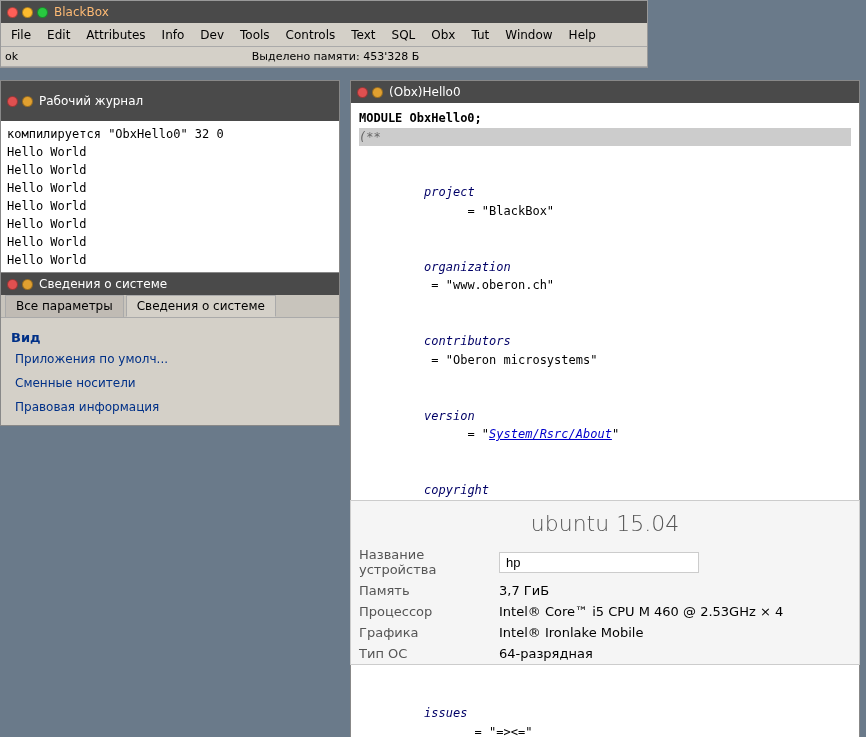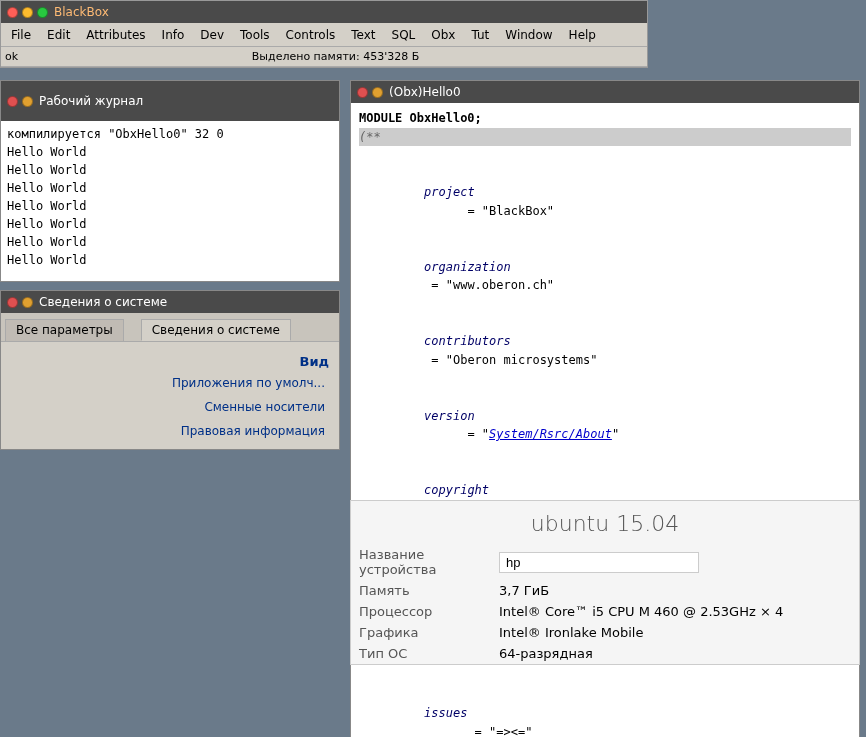--- a/index.html
+++ b/index.html
@@ -104,45 +104,44 @@
       font-family: monospace;
       color: #000;
       line-height: 1.5;
     }
 
     .log-content .log-line { display: block; }
 
     
     .sysinfo-window {
       position: absolute;
-      top: 290px;
+      top: 272px;
       left: 0;
       width: 340px;
       background: #d4d0c8;
       border: 1px solid #888;
-      text-align: right;
     }
 
     .sysinfo-titlebar {
       background: #4a4a4a;
       color: #fff;
       height: 22px;
       display: flex;
       align-items: center;
       padding: 0 6px;
       font-size: 12px;
       gap: 6px;
     }
 
     .sysinfo-tabs {
       display: flex;
       background: #c8c4bc;
       border-bottom: 1px solid #aaa;
-      padding: 6px 4px 0;
-      gap: 17px;
+      padding: 0 4px 0;
+      gap: 2px;
     }
 
     .sysinfo-tab {
       padding: 3px 10px;
       font-size: 12px;
       cursor: pointer;
       background: #c0bbb4;
       border: 1px solid #aaa;
       border-bottom: none;
       color: #000;

